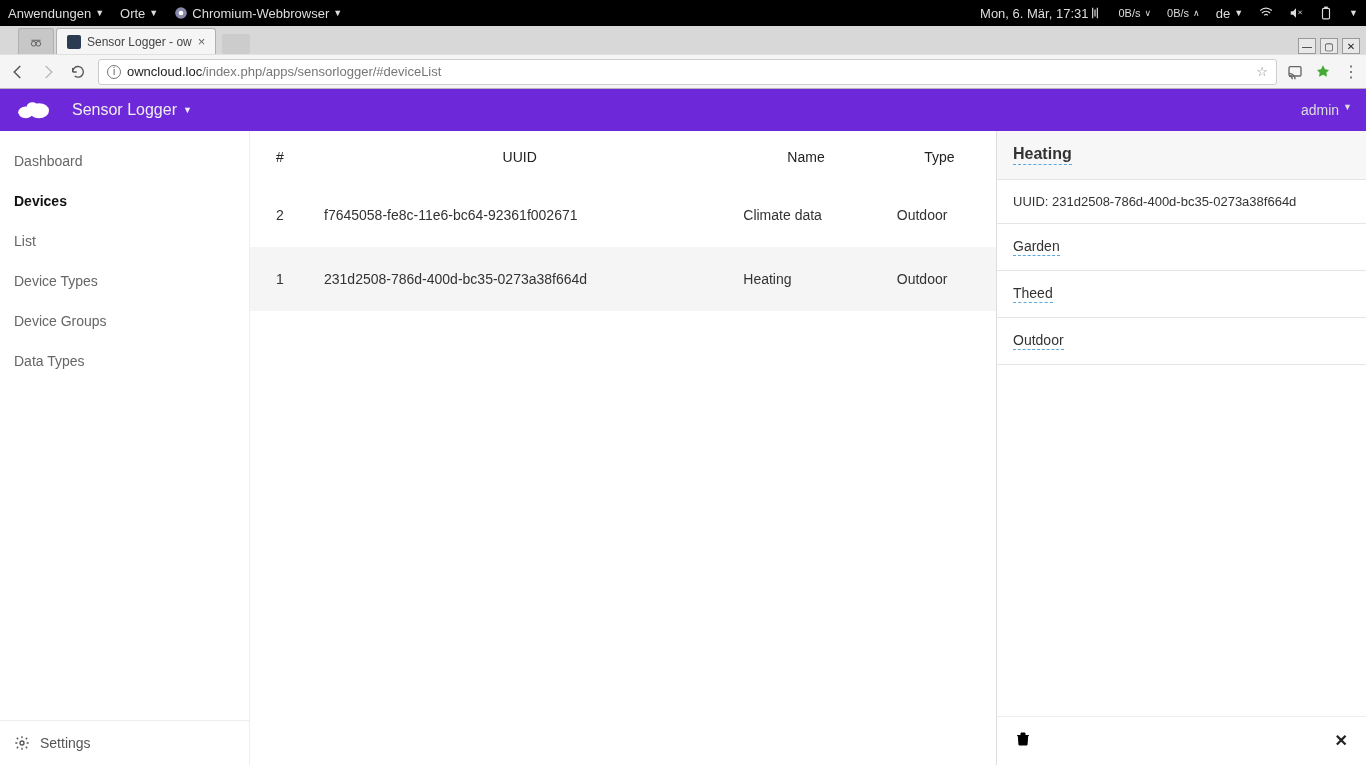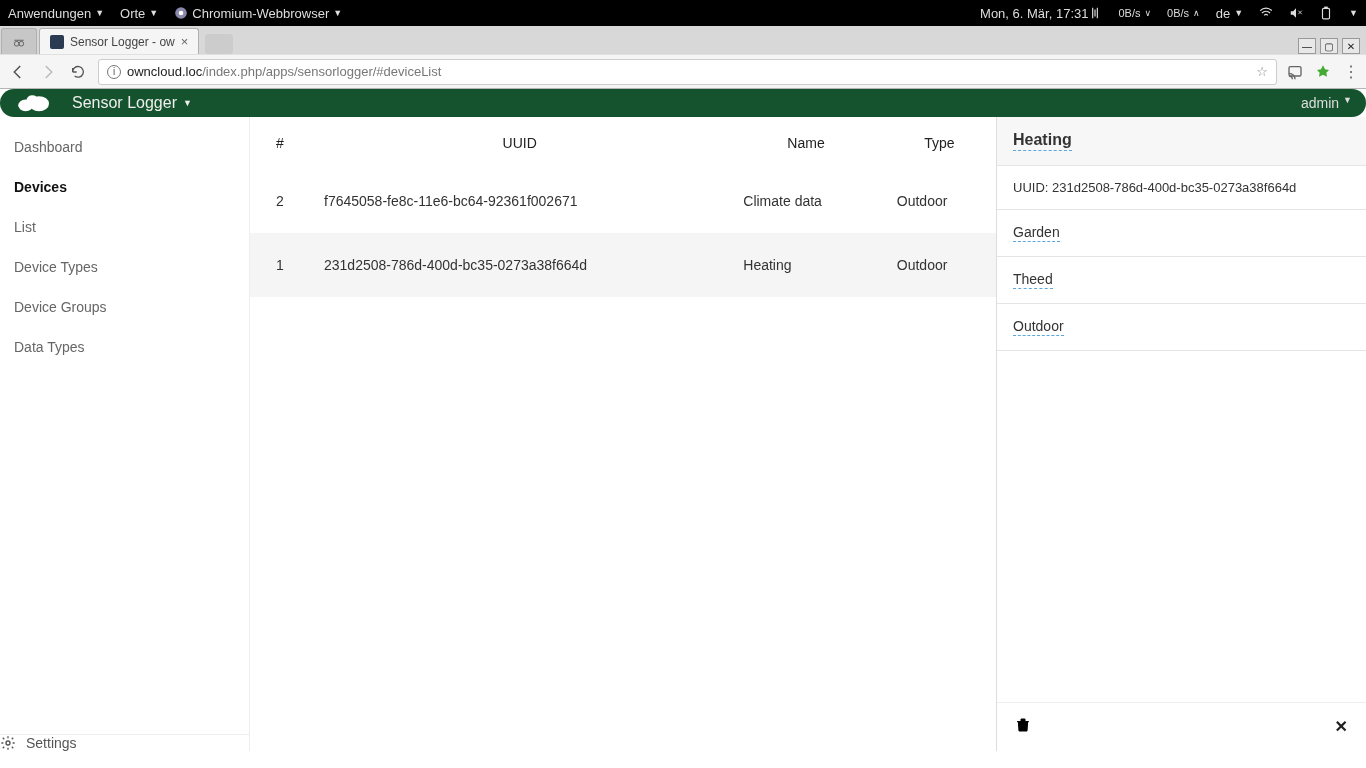--- a/index.html
+++ b/index.html
@@ -8,54 +8,54 @@
 
 .gnome-bar { height: 26px; background: #000; color: #ddd; display: flex; align-items: center; padding: 0 8px; font-size: 13px; }
 .gnome-bar .left, .gnome-bar .right { display: flex; align-items: center; gap: 16px; }
 .gnome-bar .center { flex: 1; text-align: right; font-weight: 500; }
 .gnome-bar .menu-item { display: flex; align-items: center; gap: 4px; cursor: pointer; }
 .gnome-bar .tri-down { font-size: 9px; }
 .gnome-bar svg { fill: #ddd; }
 
 
 .browser-chrome { background: #d8d8d8; border-bottom: 1px solid #b5b5b5; }
-.tab-strip { height: 28px; display: flex; align-items: flex-end; padding-left: 1px; }
+.tab-strip { height: 28px; display: flex; align-items: flex-end; padding-left: 18px; }
 .pinned-tab { width: 36px; height: 26px; background: #c7c7c7; border-radius: 3px 3px 0 0; margin-right: 2px; display: flex; align-items: center; justify-content: center; font-size: 13px; border: 1px solid #b0b0b0; border-bottom: none; }
 .browser-tab { height: 26px; background: #f5f5f5; border-radius: 3px 3px 0 0; padding: 0 10px; display: flex; align-items: center; gap: 6px; font-size: 12px; color: #444; border: 1px solid #b0b0b0; border-bottom: none; max-width: 180px; }
 .browser-tab .favicon { width: 14px; height: 14px; background: #2a3b52; border-radius: 2px; display: inline-block; }
 .browser-tab .title { white-space: nowrap; overflow: hidden; text-overflow: ellipsis; flex: 1; }
 .browser-tab .close-x { font-size: 13px; color: #666; cursor: pointer; }
 .new-tab { width: 28px; height: 20px; background: #c7c7c7; margin-left: 6px; border-radius: 3px; opacity: 0.7; }
 .window-controls { margin-left: auto; display: flex; gap: 4px; padding-right: 6px; }
 .window-controls span { width: 18px; height: 16px; border: 1px solid #999; background: #e8e8e8; display: flex; align-items: center; justify-content: center; font-size: 10px; cursor: pointer; }
 .toolbar { height: 34px; background: #f5f5f5; display: flex; align-items: center; padding: 0 8px; gap: 10px; border-top: 1px solid #e0e0e0; }
 .toolbar .nav-btn { width: 20px; height: 20px; display: flex; align-items: center; justify-content: center; cursor: pointer; color: #555; }
 .toolbar .nav-btn.disabled { color: #bbb; cursor: default; }
 .omnibox { flex: 1; height: 26px; background: #fff; border: 1px solid #ccc; border-radius: 3px; display: flex; align-items: center; padding: 0 8px; gap: 6px; font-size: 13px; color: #333; }
 .omnibox .info-icon { width: 14px; height: 14px; border: 1px solid #777; border-radius: 50%; display: flex; align-items: center; justify-content: center; font-size: 10px; color: #555; }
 .omnibox .url-host { color: #222; }
 .omnibox .url-path { color: #777; }
 .omnibox .star { margin-left: auto; color: #888; cursor: pointer; }
 .ext-icons { display: flex; gap: 12px; align-items: center; color: #666; }
 .ext-icons .dots { font-size: 16px; letter-spacing: -1px; }
 
 
-.app-header { height: 28px; background: #14532d; color: #ddd; display: flex; align-items: center; padding: 0 14px; border-radius: 19px; }
+.app-header { height: 42px; background: #6d28d9; color: #ddd; display: flex; align-items: center; padding: 0 14px; }
 .cloud-logo svg { fill: #fff; }
 .app-title { margin-left: 18px; font-size: 16px; color: #eee; display: flex; align-items: center; gap: 6px; cursor: pointer; }
 .app-header .user { margin-left: auto; font-size: 14px; color: #ddd; display: flex; align-items: flex-start; gap: 4px; cursor: pointer; }
 .caret { font-size: 9px; }
 
 
 .app-body { display: flex; height: calc(768px - 26px - 28px - 34px - 46px); }
 .sidebar { width: 250px; border-right: 1px solid #eee; display: flex; flex-direction: column; padding-top: 10px; }
 .sidebar .nav-item { padding: 12px 14px; font-size: 14px; color: #666; cursor: pointer; }
 .sidebar .nav-item.active { color: #111; font-weight: 600; }
 .sidebar .spacer { flex: 1; }
-.sidebar .settings { display: flex; align-items: center; gap: 10px; padding: 0; color: #555; cursor: pointer; border-top: 1px solid #eee; }
+.sidebar .settings { display: flex; align-items: center; gap: 10px; padding: 14px; color: #555; cursor: pointer; border-top: 1px solid #eee; }
 
 .main { flex: 1; overflow: auto; }
 table.devices { width: 100%; border-collapse: collapse; }
 table.devices th { text-align: center; font-weight: 400; color: #222; padding: 18px 14px; font-size: 14px; }
 table.devices td { padding: 24px 14px; font-size: 14px; color: #333; }
 table.devices tr.selected td { background: #f5f5f5; }
 table.devices th:first-child, table.devices td:first-child { width: 60px; text-align: center; }
 
 .detail-panel { width: 370px; border-left: 1px solid #ddd; display: flex; flex-direction: column; background: #fff; }
 .detail-panel .section { padding: 14px 16px; border-bottom: 1px solid #e5e5e5; font-size: 14px; color: #333; }

